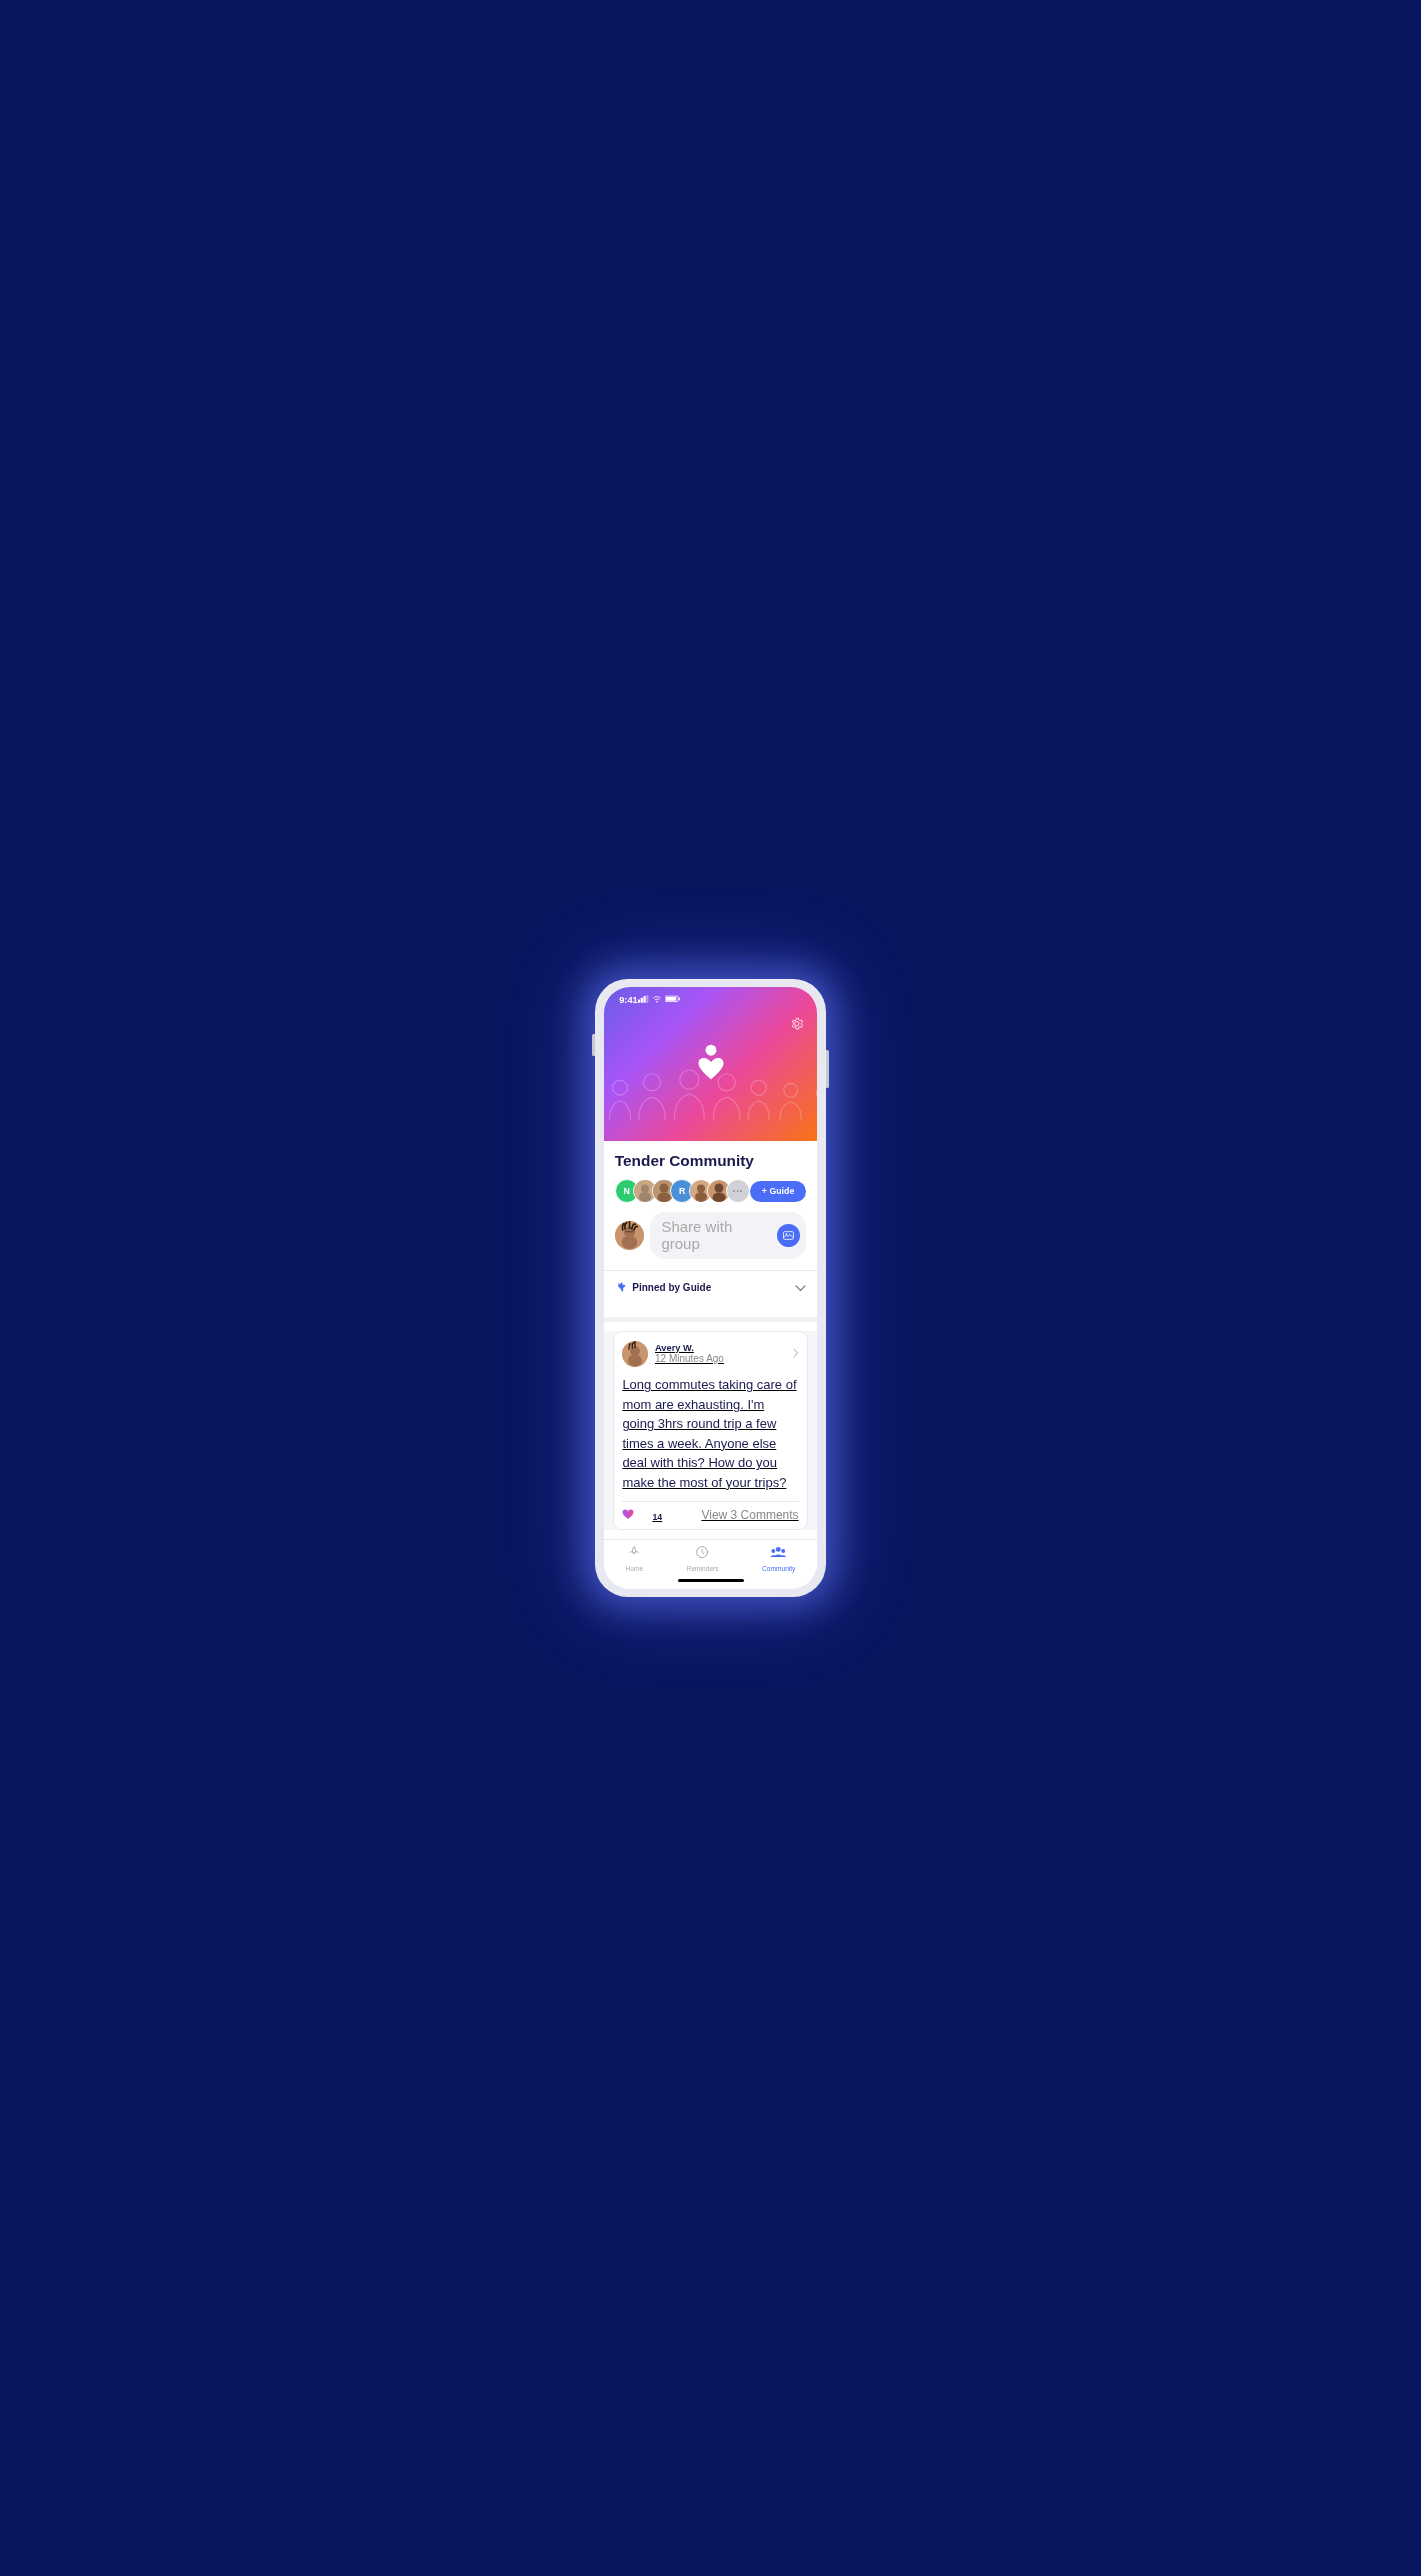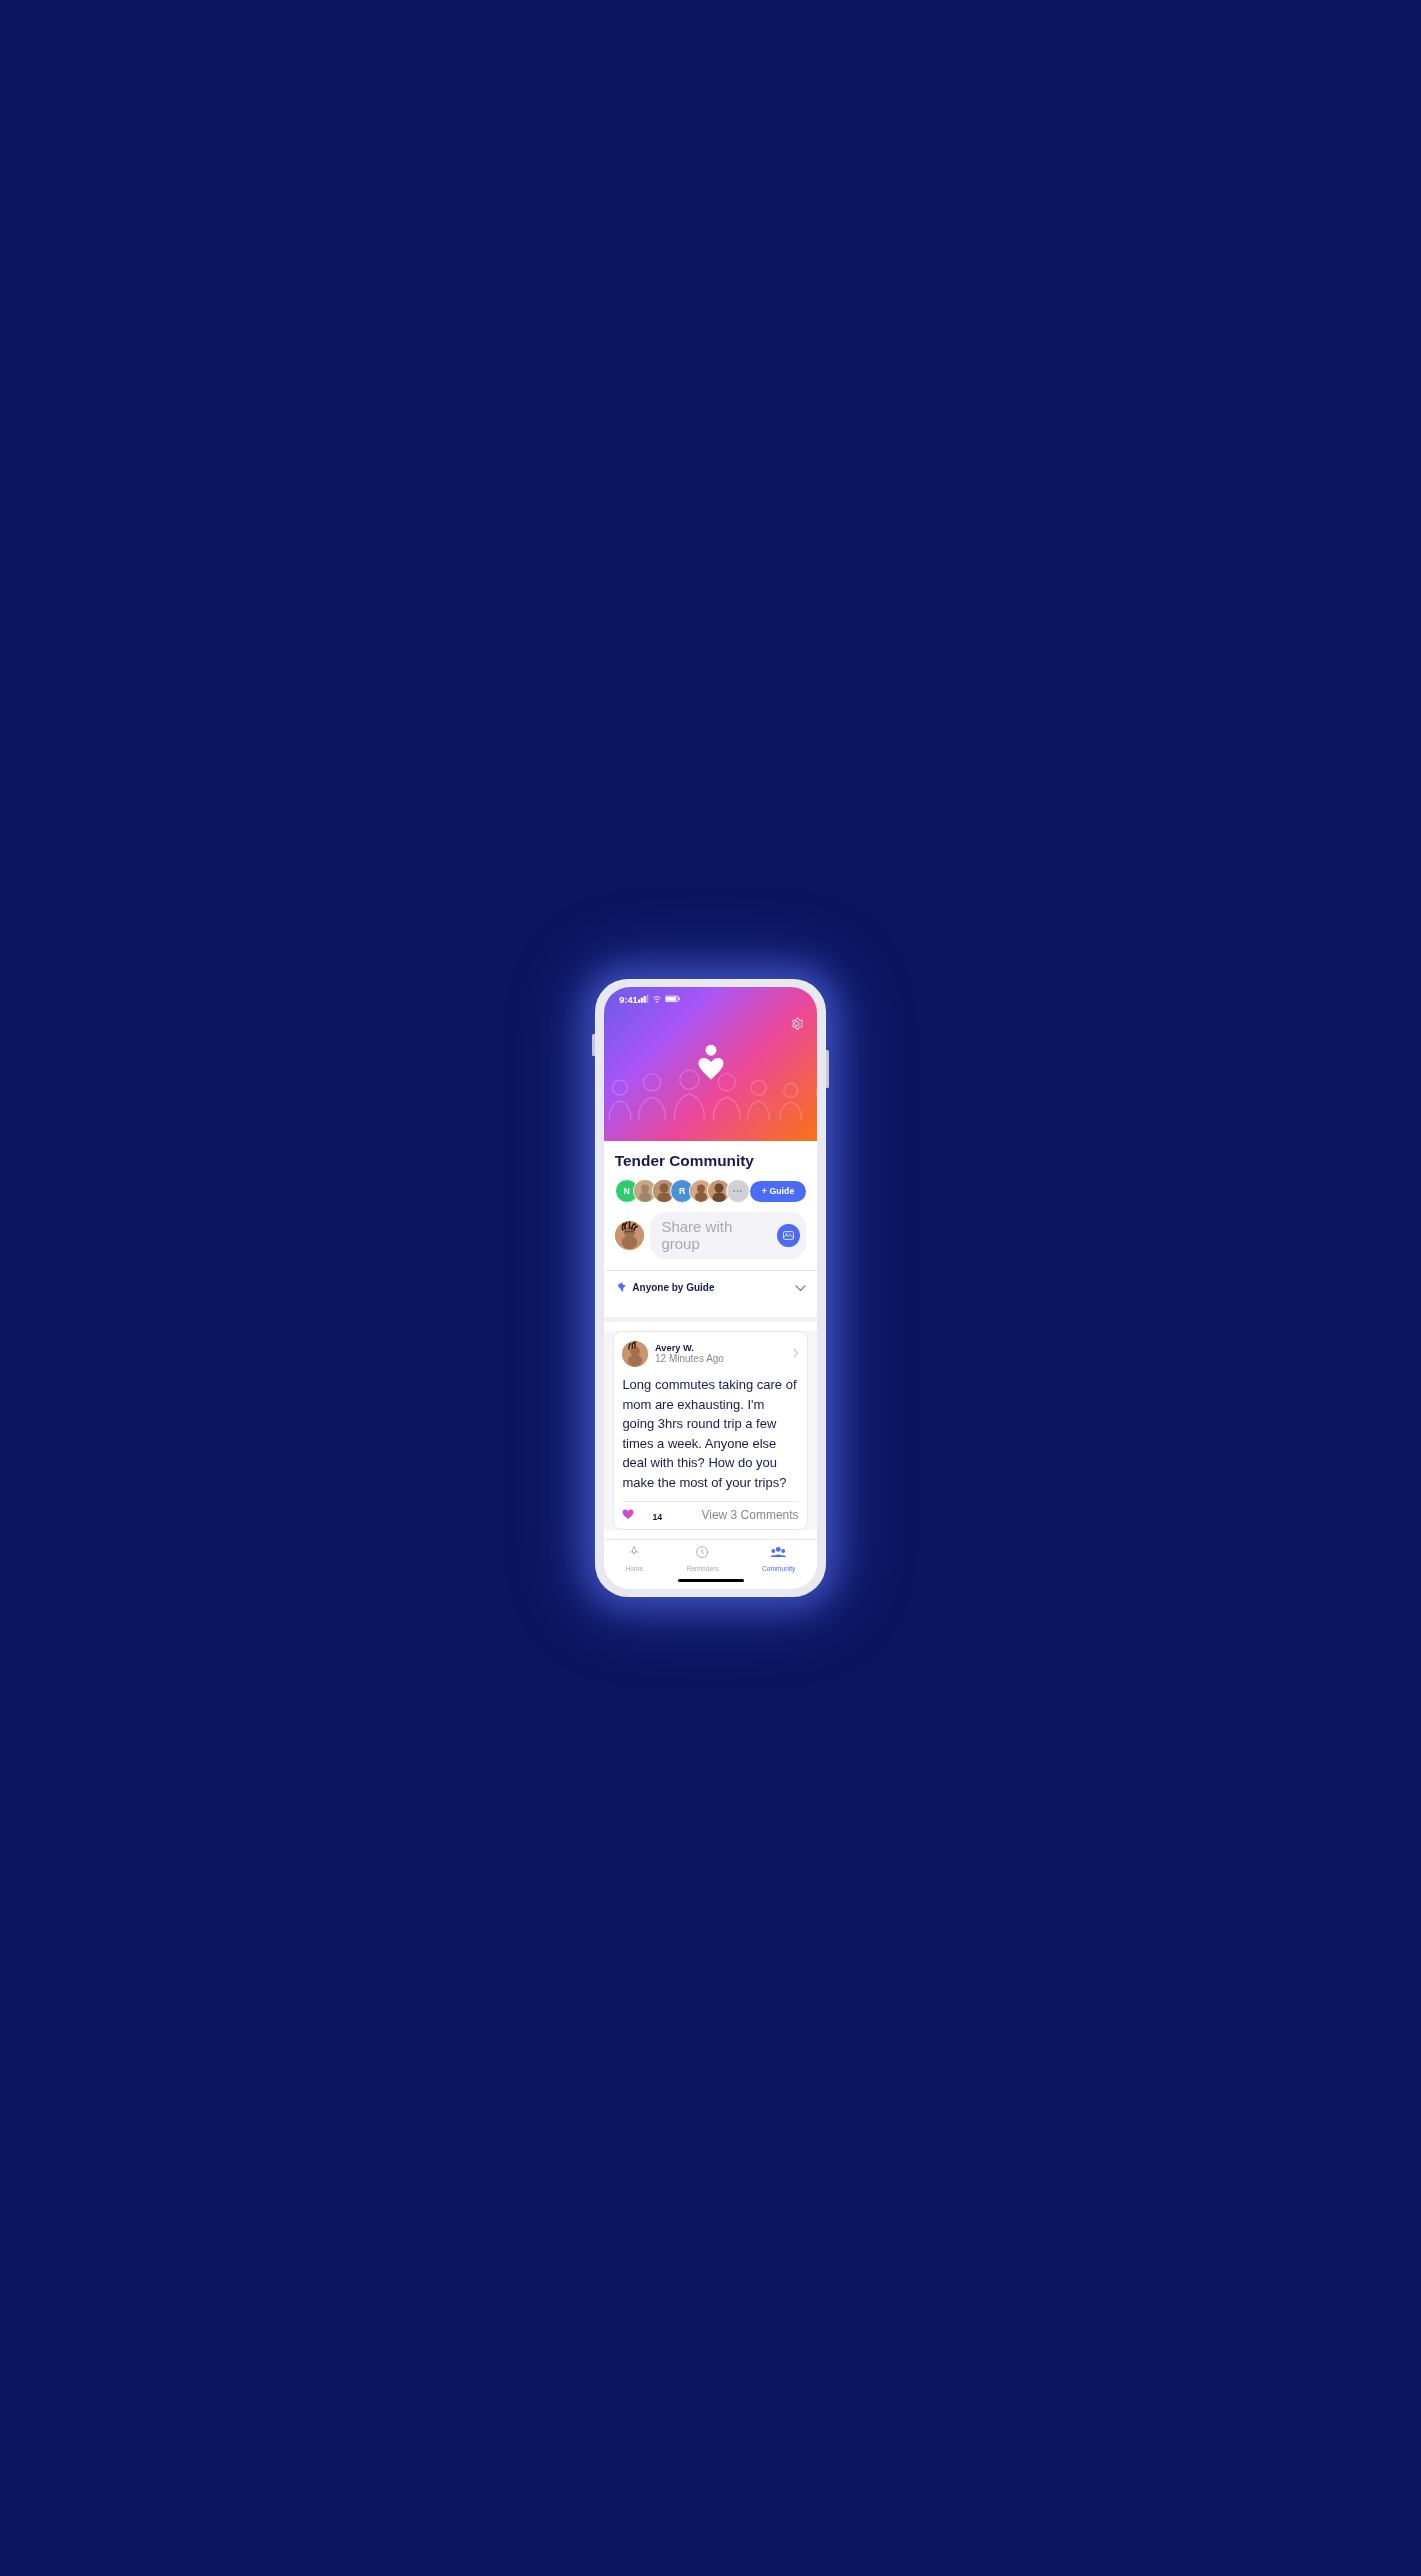--- a/index.html
+++ b/index.html
@@ -244,20 +244,21 @@
       margin: 0 -11px;
     }
 
     
     .post-card {
       background: #fff;
       border: 0.5px solid #e8e8ec;
       border-radius: 8.8px;
       margin: 8.8px 0;
       overflow: hidden;
+      text-decoration: underline;
     }
 
     .post-header {
       display: flex;
       align-items: center;
       justify-content: space-between;
       padding: 8.8px 8.8px 6.6px;
     }
 
     .post-author-info {
@@ -562,21 +563,21 @@
 
       <div class="divider"></div>
 
       <div class="pinned-section">
         <div class="pinned-left">
           <span class="pin-icon">
             <svg width="12" height="12" viewBox="0 0 22 22" fill="#4a6cf7">
               <path d="M12 2l2 2-1 1 3 3 2-1 1 2-4 4v5l-2 2-2-5-4-4-2-2 2-1-1-3 1-1 2 2 2-2z"></path>
             </svg>
           </span>
-          <span class="pinned-label">Anyone by Guide</span>
+          <span class="pinned-label">Pinned by Guide</span>
         </div>
         <span class="chevron-icon">
           <svg width="11" height="6.6" viewBox="0 0 20 12" fill="none" stroke="#888" stroke-width="2.5" stroke-linecap="round" stroke-linejoin="round">
             <path d="M2 2l8 8 8-8"></path>
           </svg>
         </span>
       </div>
     </div>
 
     <div class="section-break"></div>

